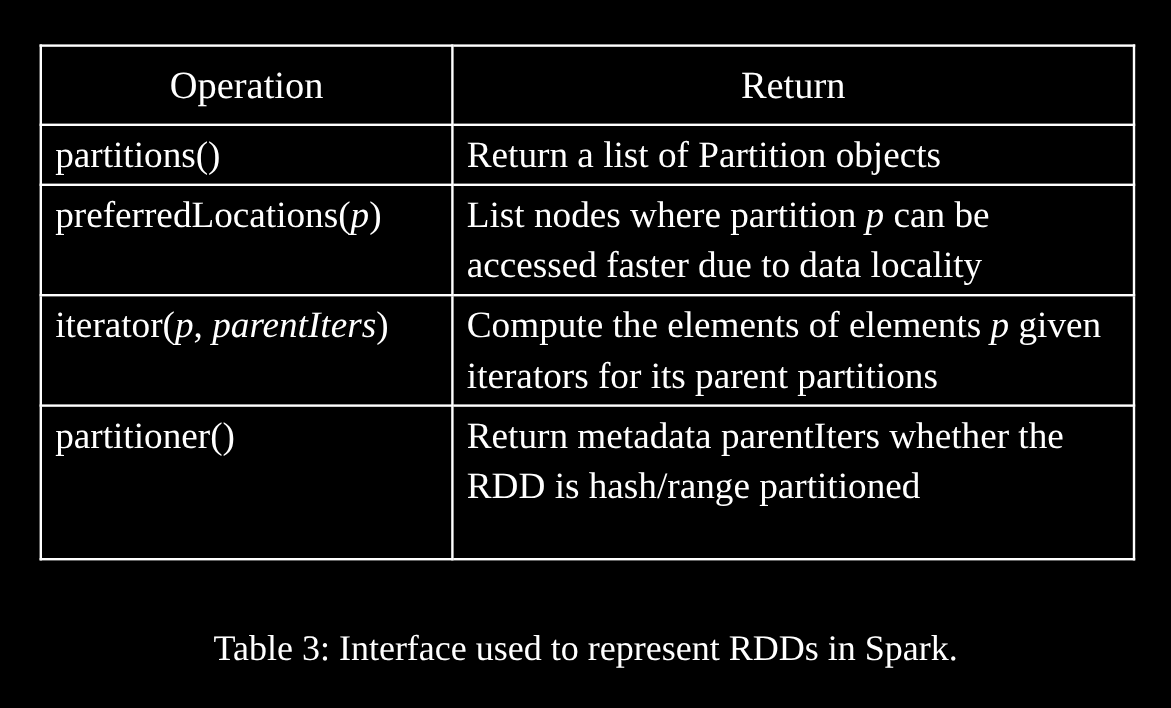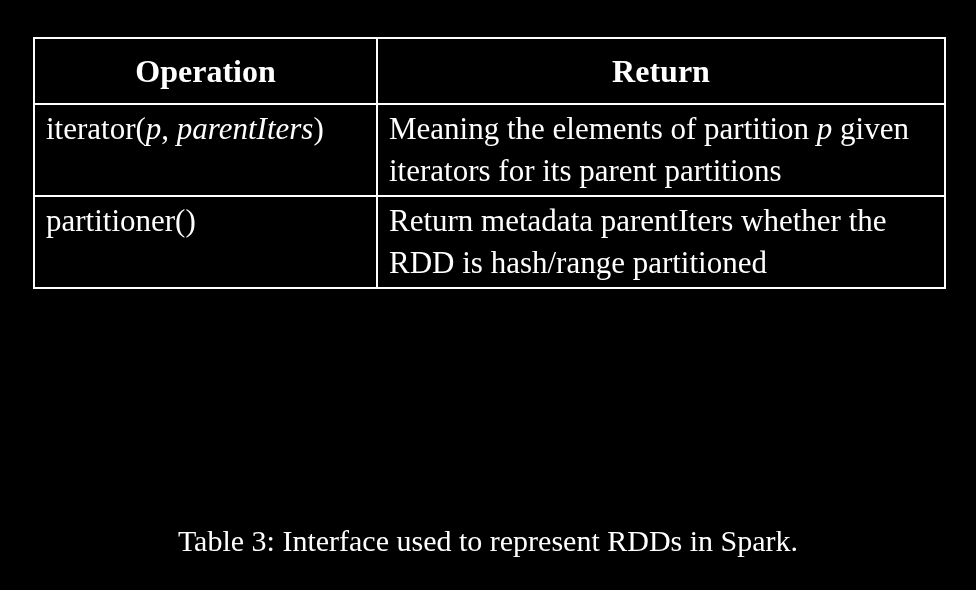--- a/index.html
+++ b/index.html
@@ -29,21 +29,21 @@
   .rdd-table th, .rdd-table td {
     border: 2px solid #ffffff;
     vertical-align: top;
     font-size: 31px;
     line-height: 42px;
     overflow: hidden;
   }
   .rdd-table col.op-col  { width: 343px; }
   .rdd-table col.mean-col{ width: 568px; }
   .rdd-table thead th {
-    font-weight: bold;
+    font-weight: normal;
     text-align: center;
     vertical-align: middle;
     height: 66px;
     font-size: 32px;
     padding: 2px 4px;
   }
   .rdd-table td {
     padding: 3px 10px 3px 11px;
   }
   .rdd-table tbody tr:nth-child(1) { height: 50px; }
@@ -74,22 +74,30 @@
       <col class="mean-col">
     </colgroup>
     <thead>
       <tr>
         <th>Operation</th>
         <th>Return</th>
       </tr>
     </thead>
     <tbody>
         <tr>
+          <td><span>partitions()</span></td>
+          <td><span>Return a list of Partition objects</span></td>
+        </tr>
+        <tr>
+          <td><span>preferredLocations(</span><i>p</i><span>)</span></td>
+          <td><span>List nodes where partition </span><i>p</i><span> can be accessed faster due to data locality</span></td>
+        </tr>
+        <tr>
           <td><span>iterator(</span><i>p</i><span>, </span><i>parentIters</i><span>)</span></td>
-          <td><span>Meaning the elements of partition </span><i>p</i><span> given iterators for its parent partitions</span></td>
+          <td><span>Compute the elements of elements </span><i>p</i><span> given iterators for its parent partitions</span></td>
         </tr>
         <tr>
           <td><span>partitioner()</span></td>
           <td><span>Return metadata parentIters whether the RDD is hash/range partitioned</span></td>
         </tr>
       </tbody>
   </table>
 
   <div class="caption">Table 3: Interface used to represent RDDs in Spark.</div>
 

